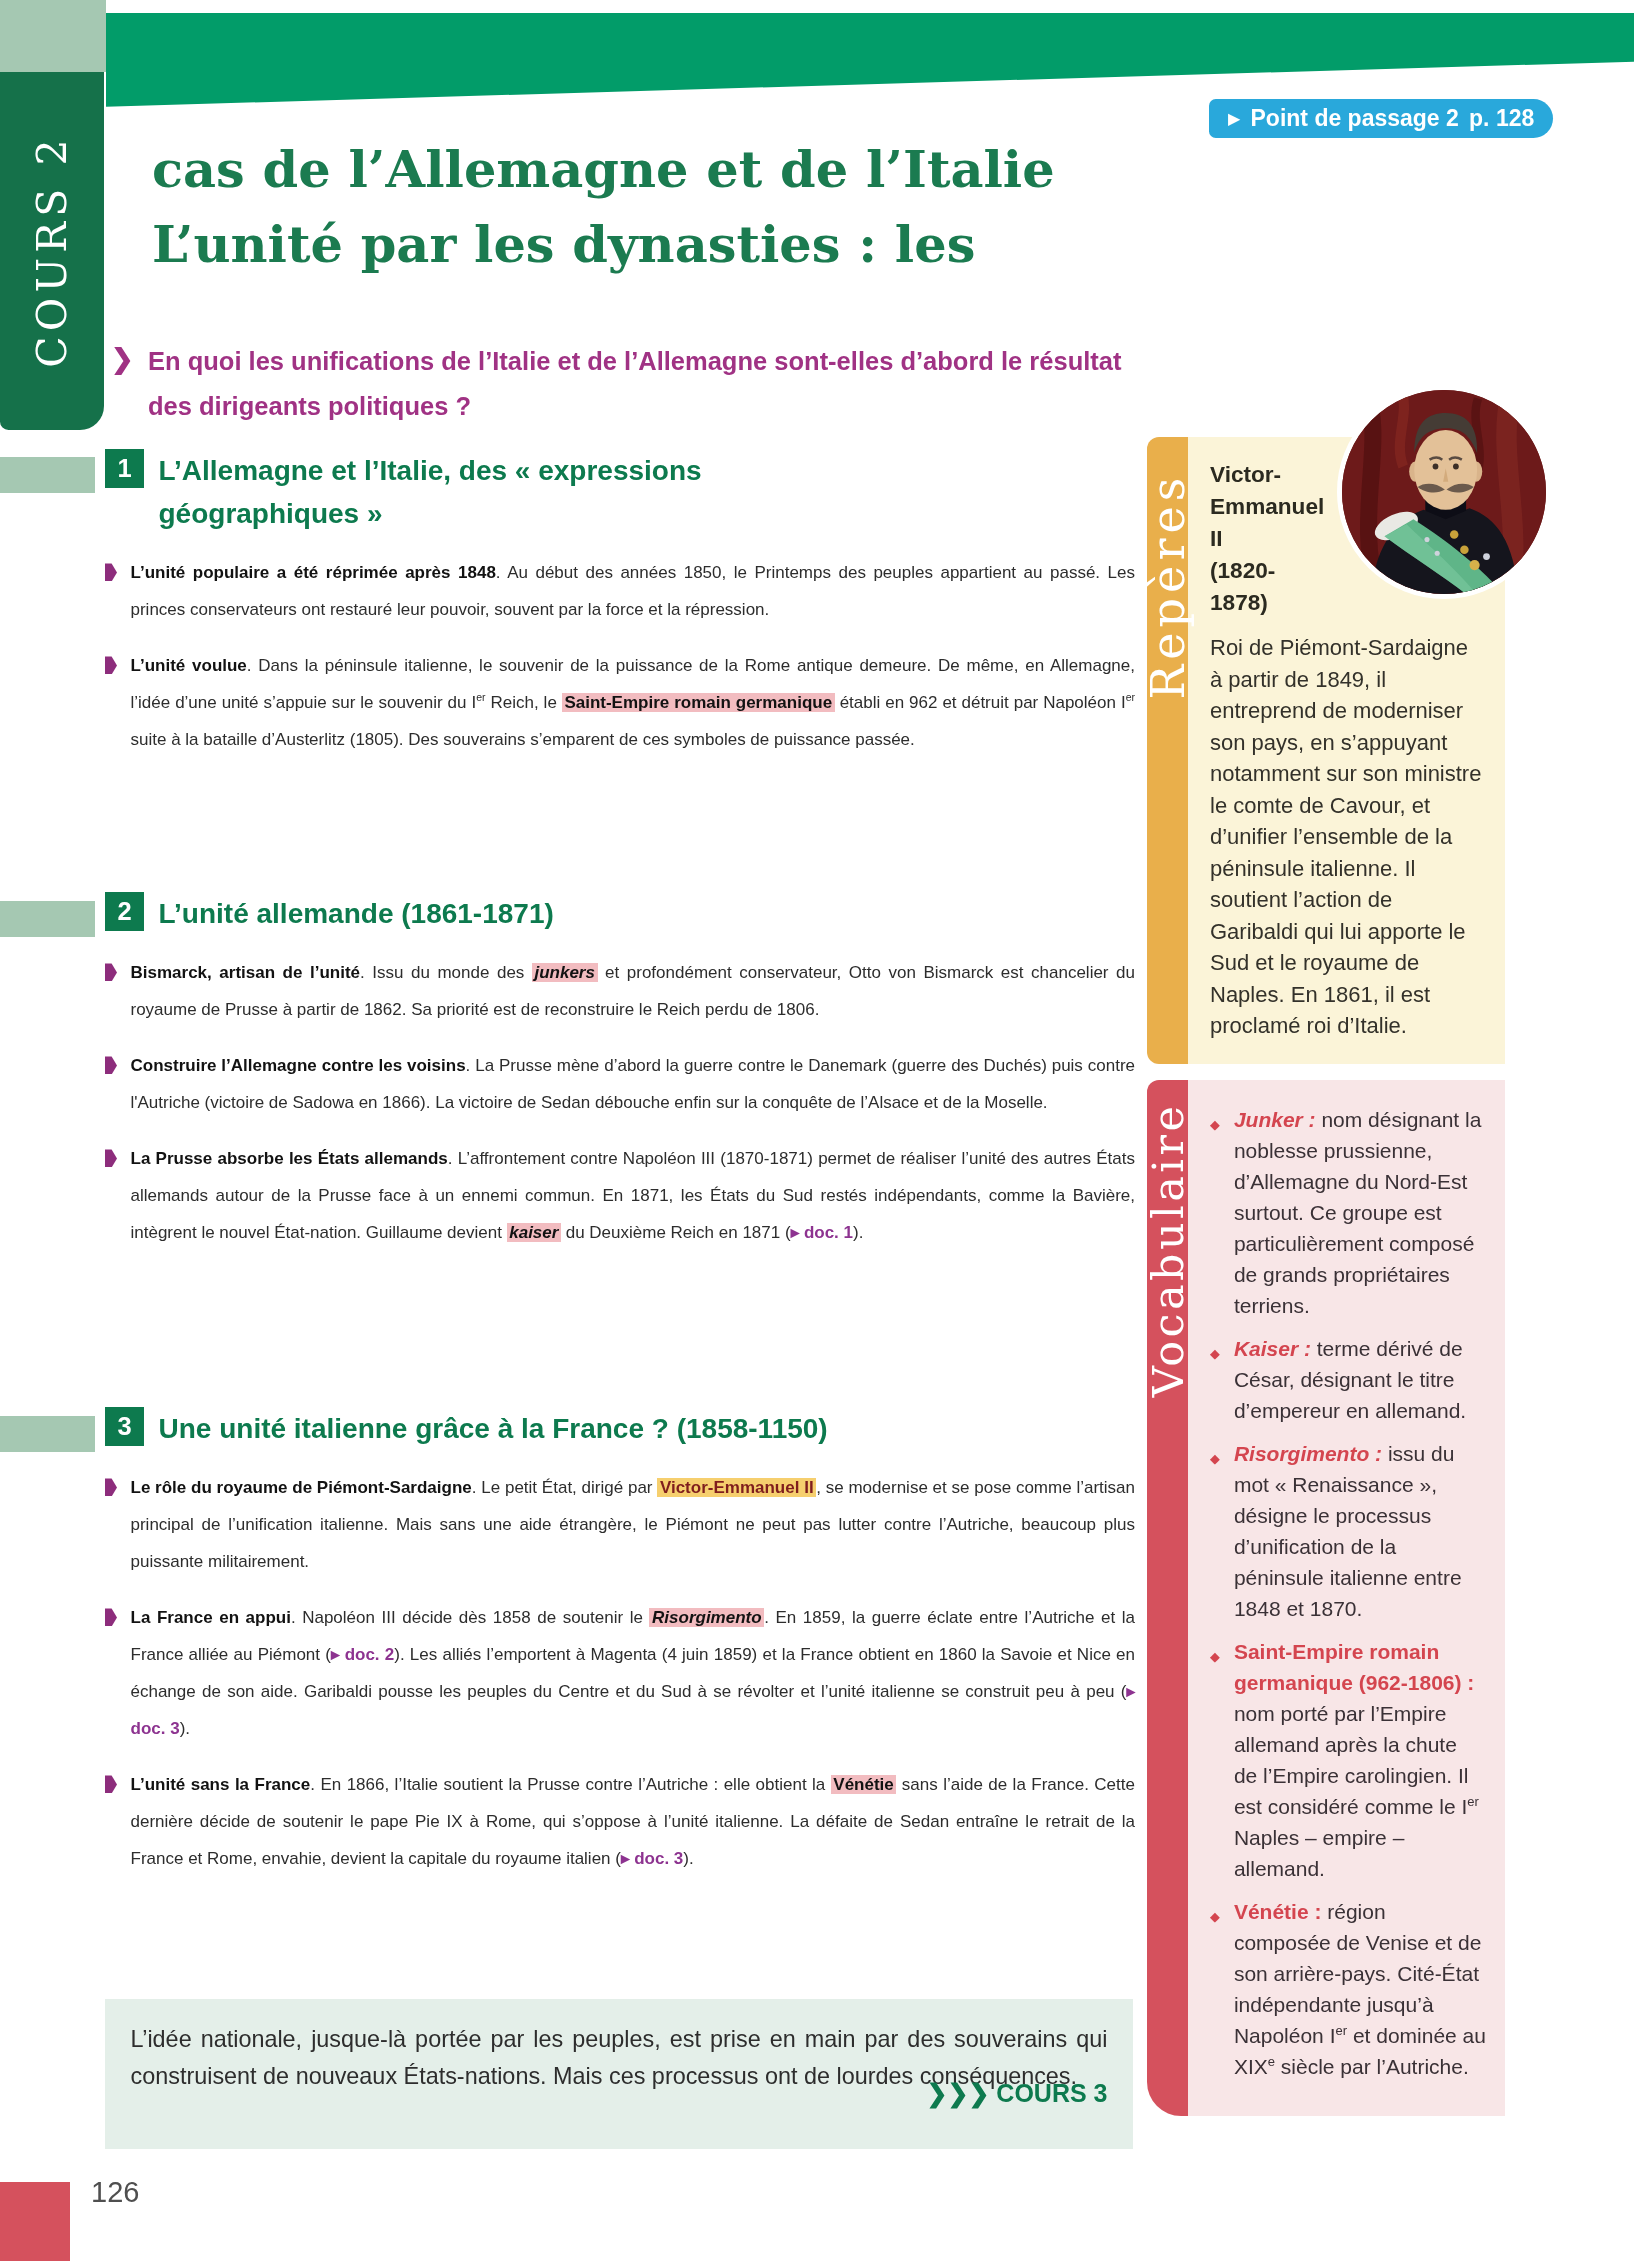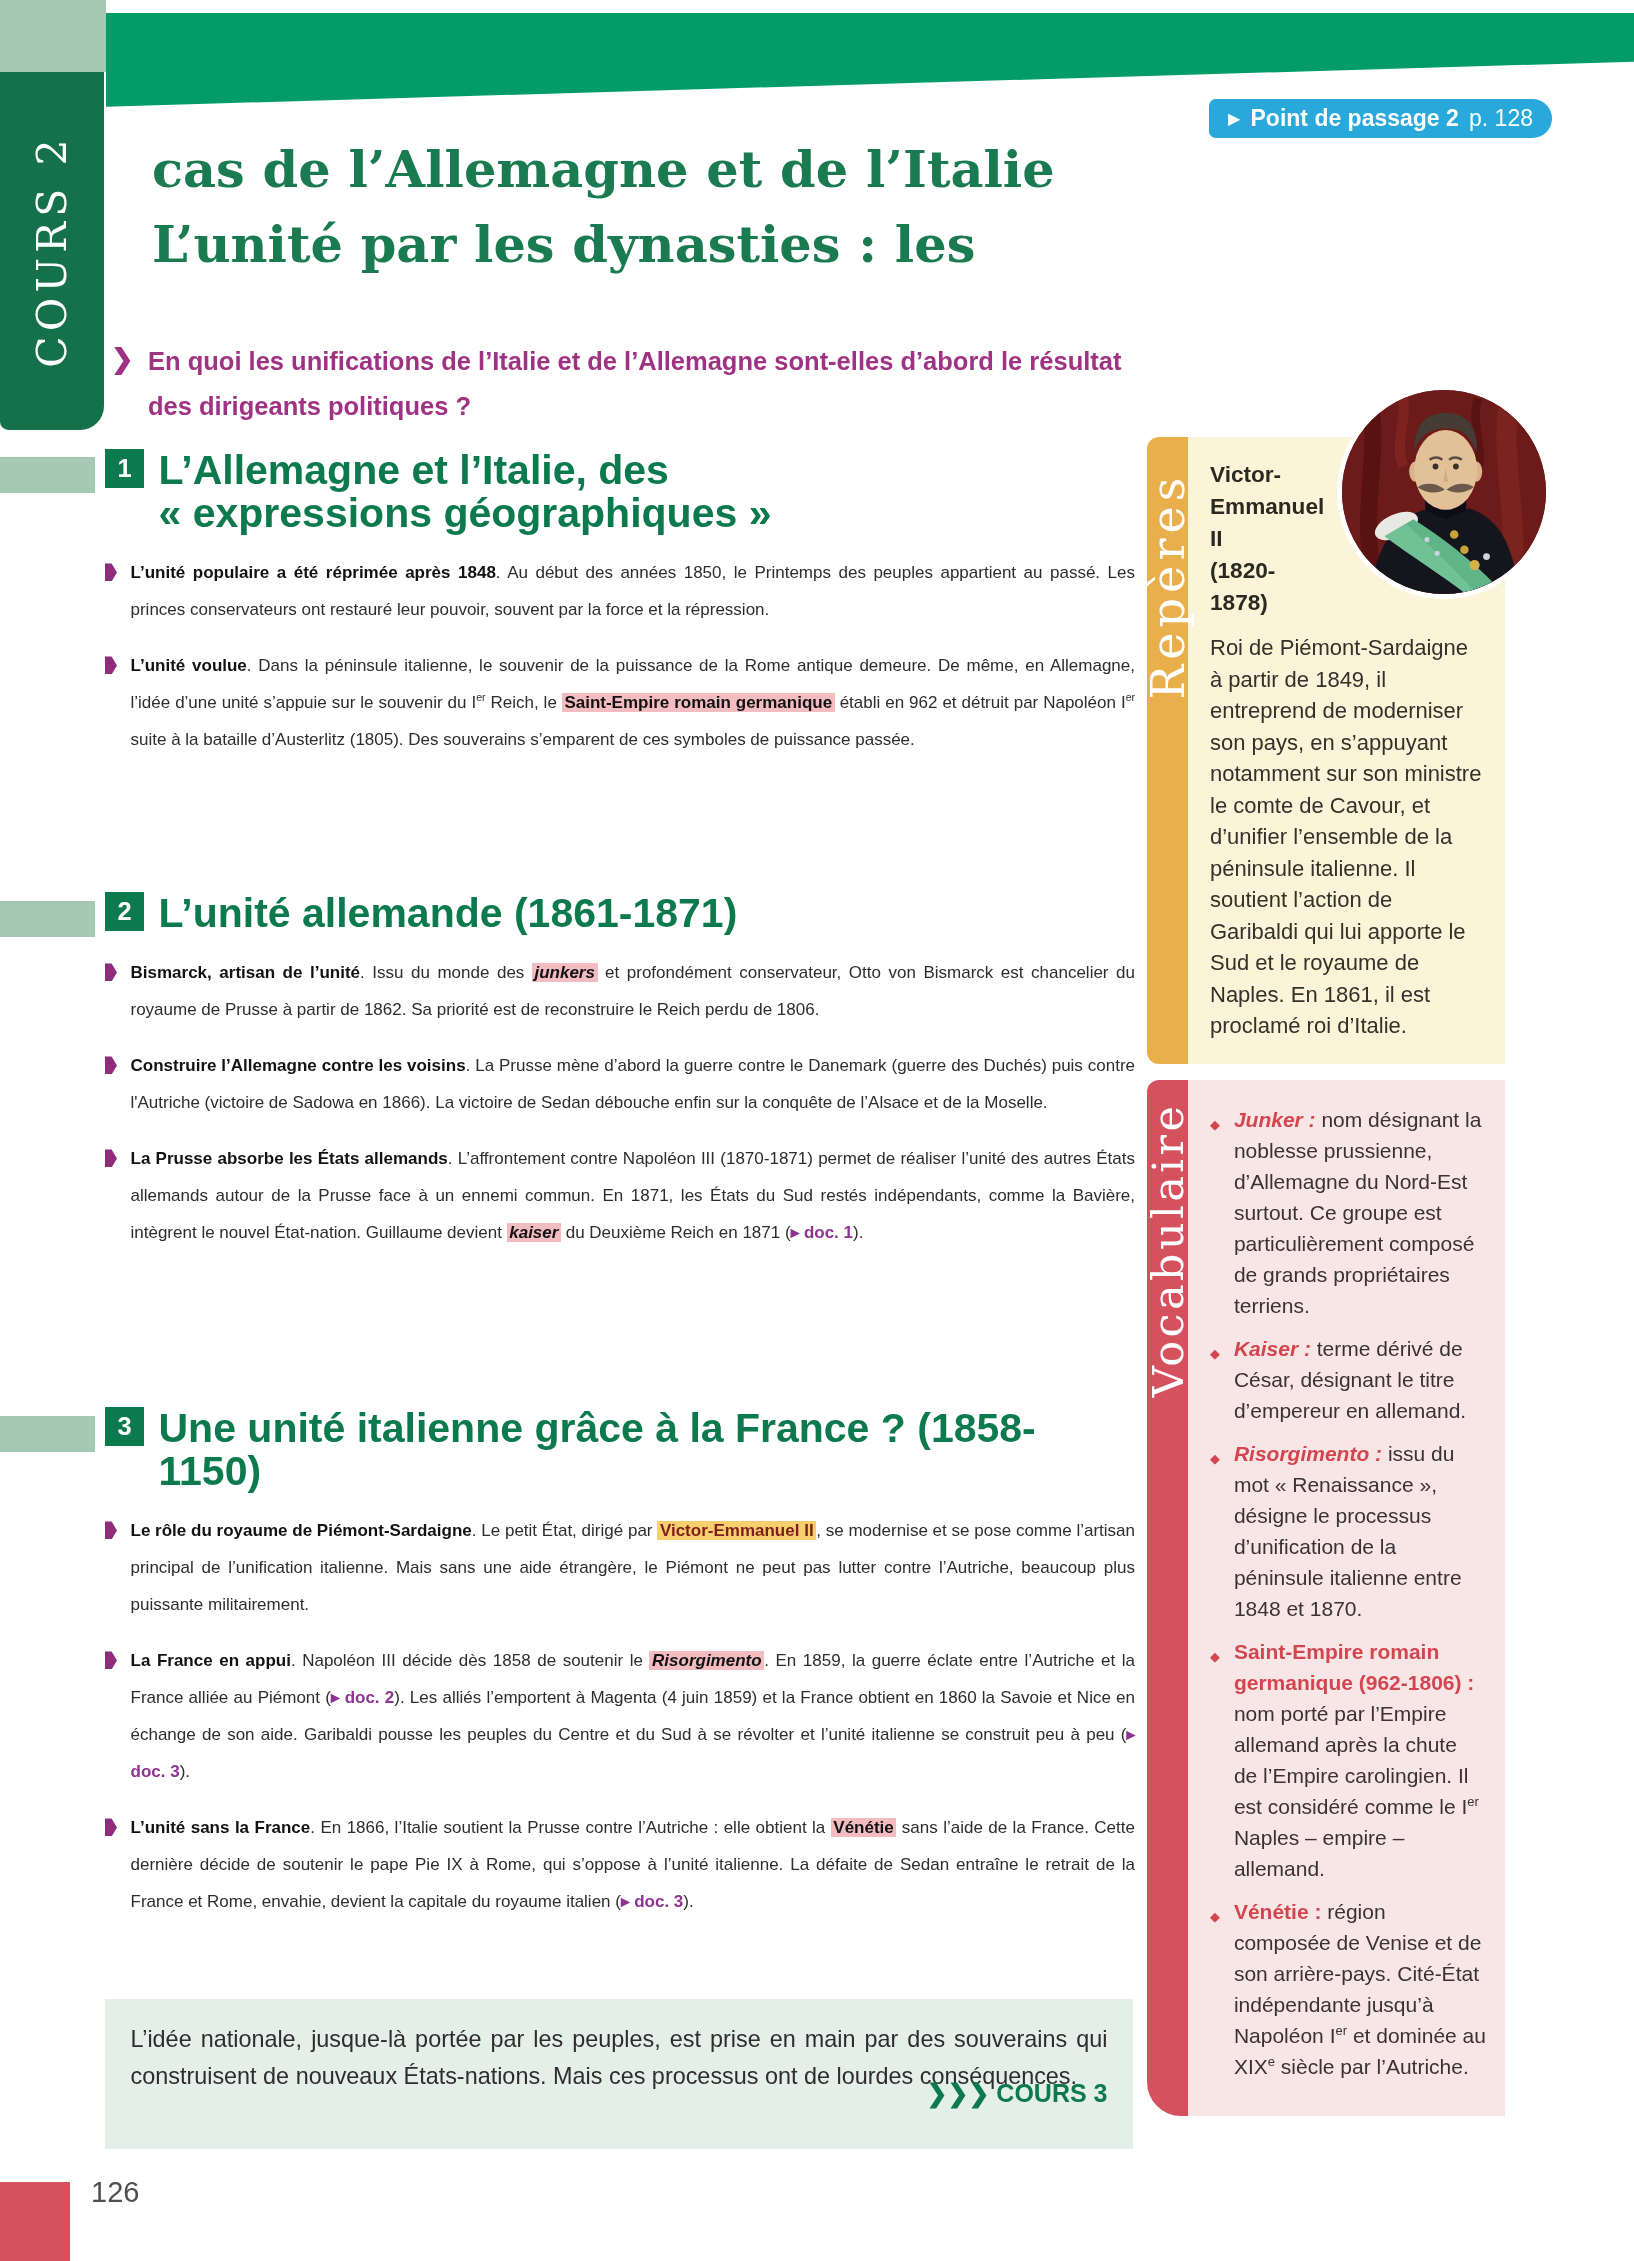--- a/index.html
+++ b/index.html
@@ -16,40 +16,40 @@
   .course-tab .label{position:absolute;left:50%;top:50%;
     transform:translate(-50%,-50%) rotate(-90deg);
     font-family:"DejaVu Serif", serif;font-size:41px;letter-spacing:5.1px;color:#fff;white-space:nowrap;}
 
   
   .pdp-badge{position:absolute;left:1209px;top:99px;height:39px;min-width:303px;
     background:var(--badge-blue,#29a8db);border-radius:6.8px 19.6px 19.6px 6.8px;color:#fff;
     display:flex;align-items:center;gap:10.2px;padding:0 19px;box-sizing:border-box;font-size:23px;}
   .pdp-badge .arr{font-size:16px;line-height:1;}
   .pdp-badge .t1{font-weight:700;white-space:nowrap;}
-  .pdp-badge .t2{font-weight:400;white-space:nowrap;}
+  .pdp-badge .t2{font-weight:700;white-space:nowrap;}
 
   
   .page-title{position:absolute;left:152px;top:132px;margin:0;
     font-family:"DejaVu Serif", serif;font-weight:700;font-size:51px;line-height:75px;
     color:var(--title-green,#1b7b50);}
   .page-title span{display:block;}
   .question{position:absolute;left:111px;top:339px;max-width:996px;padding-left:37px;
     font-size:25.5px;line-height:45px;font-weight:700;color:var(--purple,#a03284);}
   .question .chev{position:absolute;left:0;top:-1.7px;font-size:27px;}
 
   
   .sage-bar{position:absolute;left:0;width:95px;height:36px;background:var(--sage,#a5c8b2);}
 
   
   .course-section{position:absolute;left:105px;width:1030px;}
   .section-header{display:flex;gap:14.5px;margin-bottom:19px;align-items:flex-start;}
   .section-num{flex:0 0 auto;width:39px;height:39px;background:var(--heading-green,#0d7a4e);
     color:#fff;font-weight:700;font-size:25.5px;display:flex;align-items:center;justify-content:center;}
-  .section-heading{margin:0;font-size:41px;line-height:43px;color:var(--heading-green,#0d7a4e);font-weight:700;}
+  .section-heading{margin:0;font-size:28px;line-height:43px;color:var(--heading-green,#0d7a4e);font-weight:700;}
   .section-heading.narrow{max-width:656px;}
   .para{position:relative;margin:0 0 19px;padding-left:25.5px;
     font-size:17px;line-height:37px;color:#2d2d2d;text-align:justify;}
   .para .bullet{position:absolute;left:0;top:9.4px;width:12px;height:18px;
     background:var(--bullet-purple,#8d2d7c);
     clip-path:polygon(0 0,55% 0,100% 50%,55% 100%,0 100%);}
   .seg-b{font-weight:700;color:#121212;}
   .seg-hp{font-weight:700;color:#121212;background:var(--highlight-pink,#f2bcc0);padding:0 2.6px;}
   .seg-hpi{font-weight:700;font-style:italic;color:#121212;background:var(--highlight-pink,#f2bcc0);padding:0 2.6px;}
   .seg-hy{font-weight:700;color:#7f1d1d;background:var(--highlight-yellow,#f6cf6e);padding:0 2.6px;}

